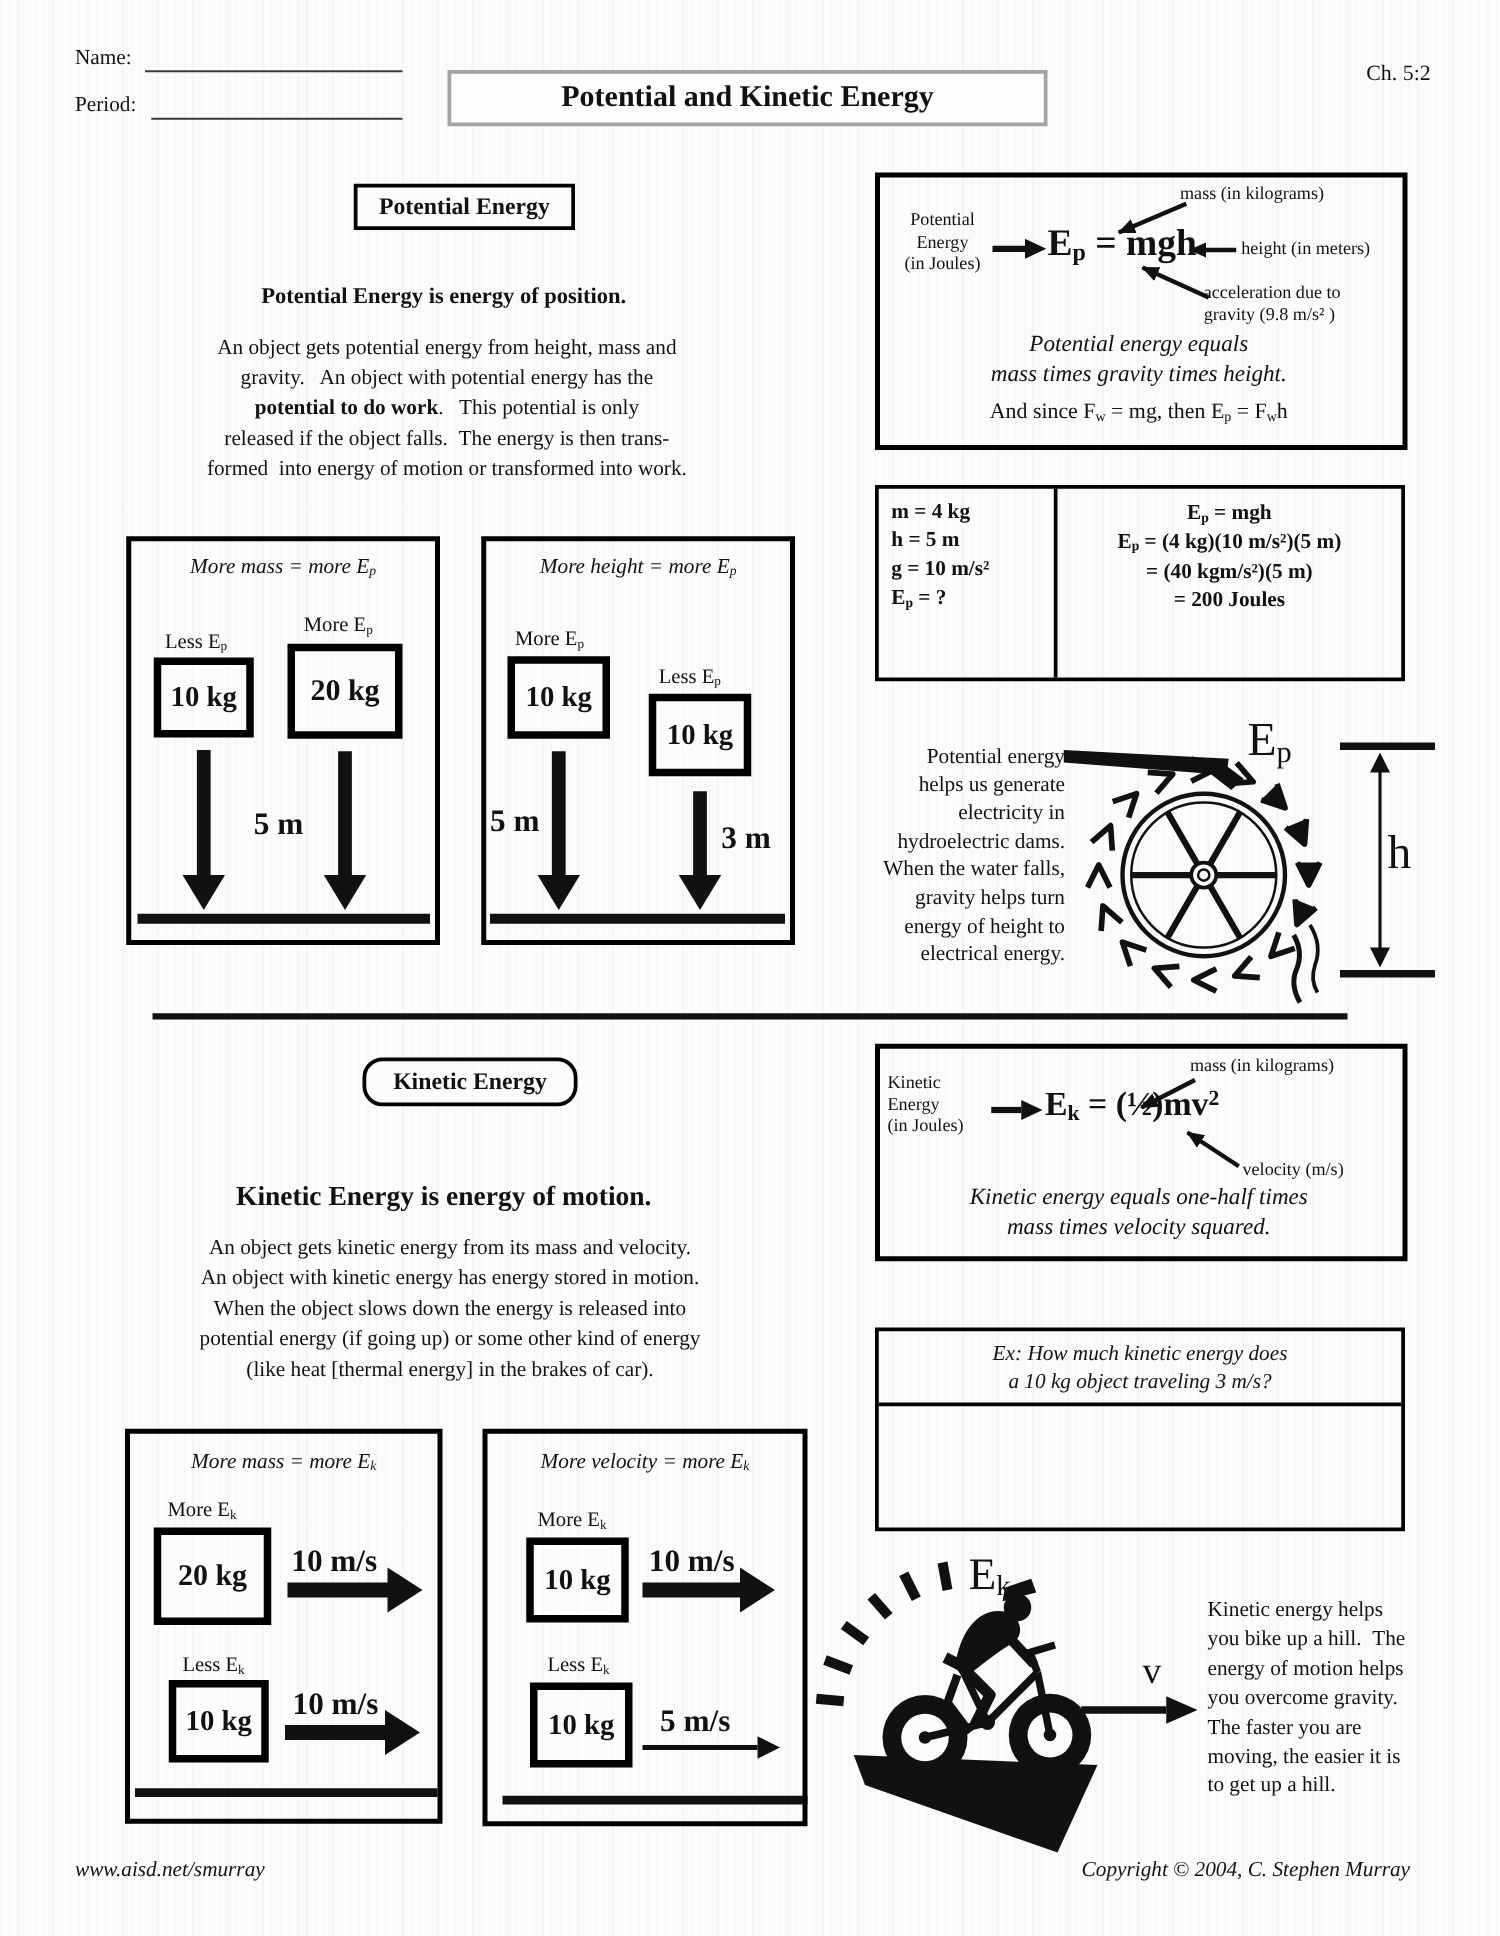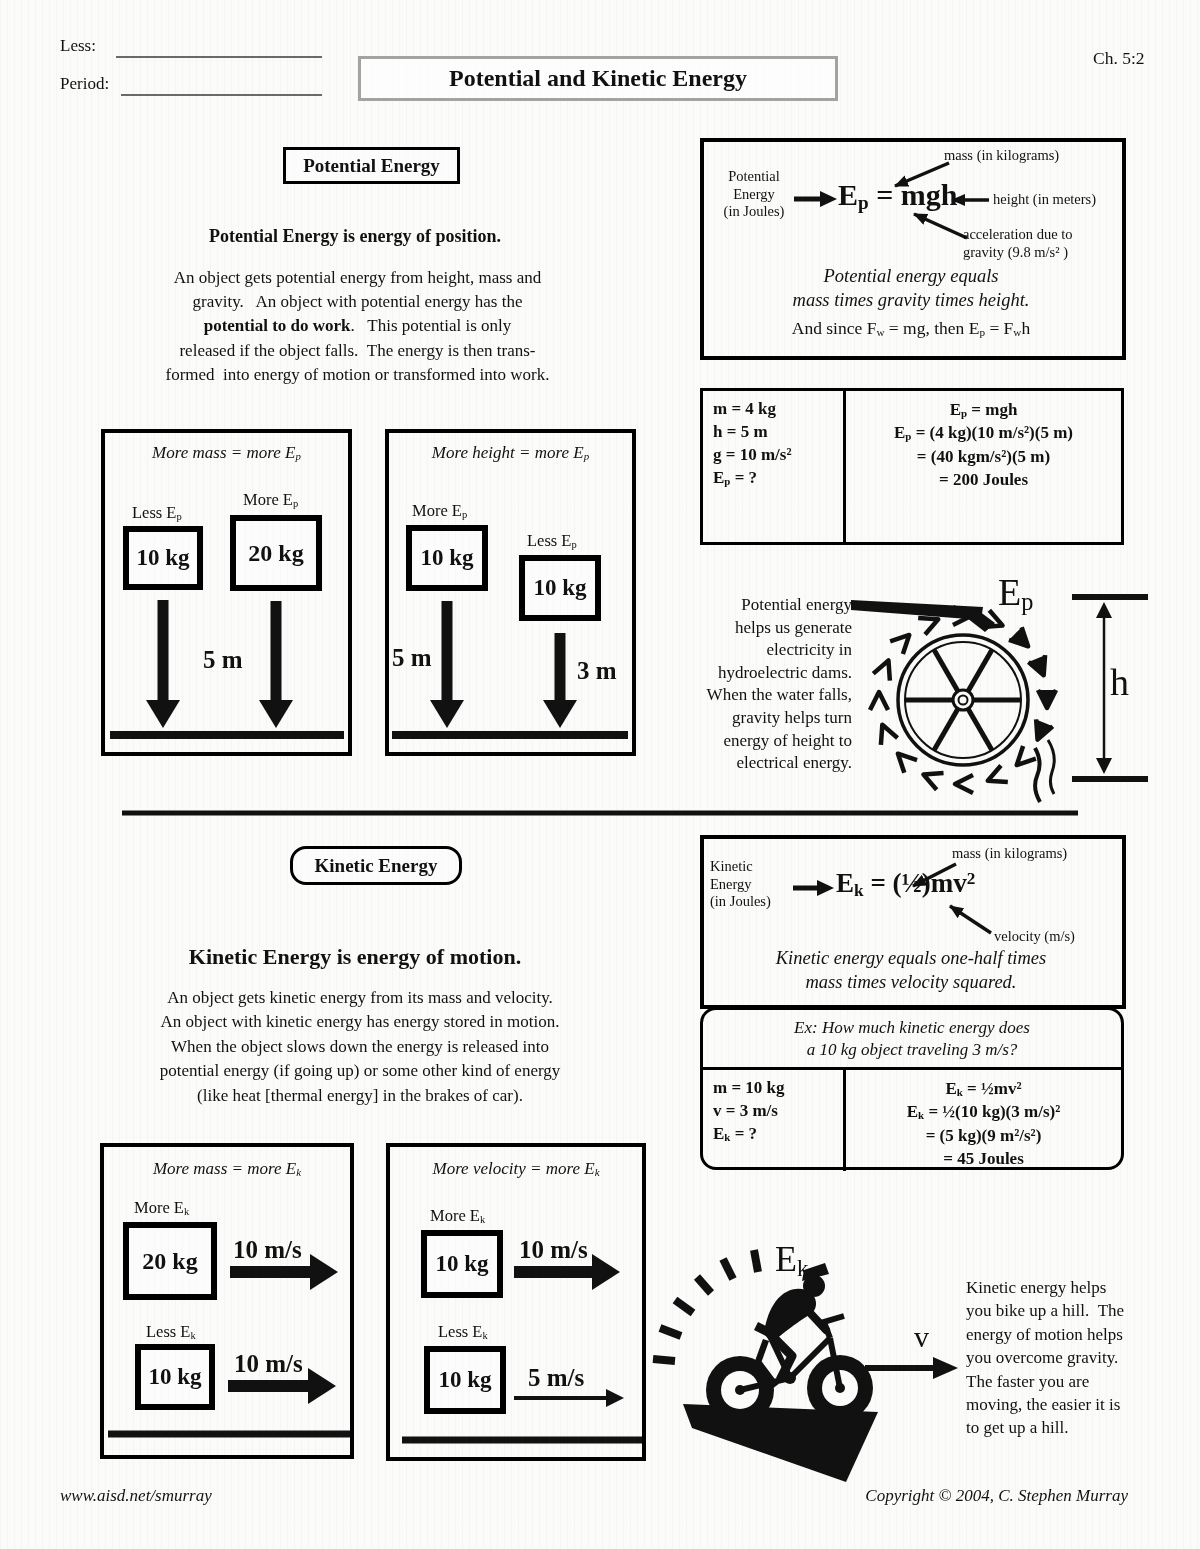--- a/index.html
+++ b/index.html
@@ -176,21 +176,21 @@
     <polyline points="772,1336 792,1356 780,1380" stroke="#111" stroke-width="9" fill="none" stroke-linejoin="round"></polyline>
     <polyline points="766,1340 758,1362 776,1386" stroke="#111" stroke-width="6.5" fill="none" stroke-linejoin="round"></polyline>
   </g>
 
   <g stroke="#111" fill="#111">
     <line x1="865" y1="1368" x2="933" y2="1368" stroke-width="6"></line>
     <polygon points="933,1357 933,1379 958,1368" stroke="none"></polygon>
   </g>
 </svg>
 
-<div class="abs small-label" style="left:60px;top:36px;font-size:17px;">Less:</div>
+<div class="abs small-label" style="left:60px;top:36px;font-size:17px;">Name:</div>
 <div class="abs small-label" style="left:60px;top:74px;font-size:17px;">Period:</div>
 <div class="abs title-frame" style="left:358px;top:56px;width:474px;height:39px;line-height:39px;">Potential and Kinetic Energy</div>
 <div class="abs nowrap" style="left:1093px;top:48px;font-size:17.5px;">Ch. 5:2</div>
 
 <div class="abs section-frame" style="left:283px;top:147px;width:171px;height:31px;line-height:31px;">Potential Energy</div>
 
 <div class="abs" style="left:75px;top:226px;width:560px;text-align:center;font-weight:bold;font-size:18px;">Potential Energy is energy of position.</div>
 
 <div class="abs" style="left:85px;top:266px;width:545px;text-align:center;font-size:17px;line-height:24.2px;">An object gets potential energy from height, mass and<br>gravity. &nbsp; An object with potential energy has the<br><strong>potential to do work</strong>. &nbsp; This potential is only<br>released if the object falls. &nbsp;The energy is then trans-<br>formed &nbsp;into energy of motion or transformed into work.</div>
 
@@ -237,26 +237,22 @@
 
 <div class="abs" style="left:70px;top:986px;width:580px;text-align:center;font-size:17px;line-height:24.4px;">An object gets kinetic energy from its mass and velocity.<br>An object with kinetic energy has energy stored in motion.<br>When the object slows down the energy is released into<br>potential energy (if going up) or some other kind of energy<br>(like heat [thermal energy] in the brakes of car).</div>
 
 <div class="abs formula-frame" style="left:700px;top:835px;width:418px;height:166px;"></div>
 <div class="abs ann" style="left:710px;top:858px;width:80px;text-align:left;">Kinetic<br>Energy<br>(in Joules)</div>
 <div class="abs bigeq nowrap" style="left:836px;top:868px;font-size:27px;">E<sub>k</sub> = (½)mv<sup>2</sup></div>
 <div class="abs ann nowrap" style="left:952px;top:845px;">mass (in kilograms)</div>
 <div class="abs ann nowrap" style="left:994px;top:928px;">velocity (m/s)</div>
 <div class="abs cap-italic" style="left:716px;top:946px;width:390px;">Kinetic energy equals one-half times<br>mass times velocity squared.</div>
 
-<div class="abs ex-frame" style="left:700px;top:1007px;width:418px;height:157px;border-radius:16px;">
+<div class="abs ex-frame" style="left:700px;top:1062px;width:418px;height:157px;">
   <div class="ex-head">Ex: How much kinetic energy does<br>a 10 kg object traveling 3 m/s?</div>
-  <div class="ex-body">
-    <div class="ex-left">m = 10 kg<br>v = 3 m/s<br>E<sub>k</sub> = ?</div>
-    <div class="ex-right">E<sub>k</sub> = ½mv²<br>E<sub>k</sub> = ½(10 kg)(3 m/s)²<br>= (5 kg)(9 m²/s²)<br>= 45 Joules</div>
-  </div>
 </div>
 
 <div class="abs diagram-frame" style="left:100px;top:1143px;width:246px;height:308px;"></div>
 <div class="abs dg-title" style="left:100px;top:1159px;width:254px;">More mass = more E<sub>k</sub></div>
 <div class="abs small-label nowrap" style="left:134px;top:1198px;">More E<sub>k</sub></div>
 <div class="abs mass-box" style="left:123px;top:1222px;width:82px;height:66px;font-size:24px;">20 kg</div>
 <div class="abs speed-label nowrap" style="left:233px;top:1236px;">10 m/s</div>
 <div class="abs small-label nowrap" style="left:146px;top:1322px;">Less E<sub>k</sub></div>
 <div class="abs mass-box" style="left:135px;top:1344px;width:68px;height:54px;font-size:23px;">10 kg</div>
 <div class="abs speed-label nowrap" style="left:234px;top:1350px;">10 m/s</div>

